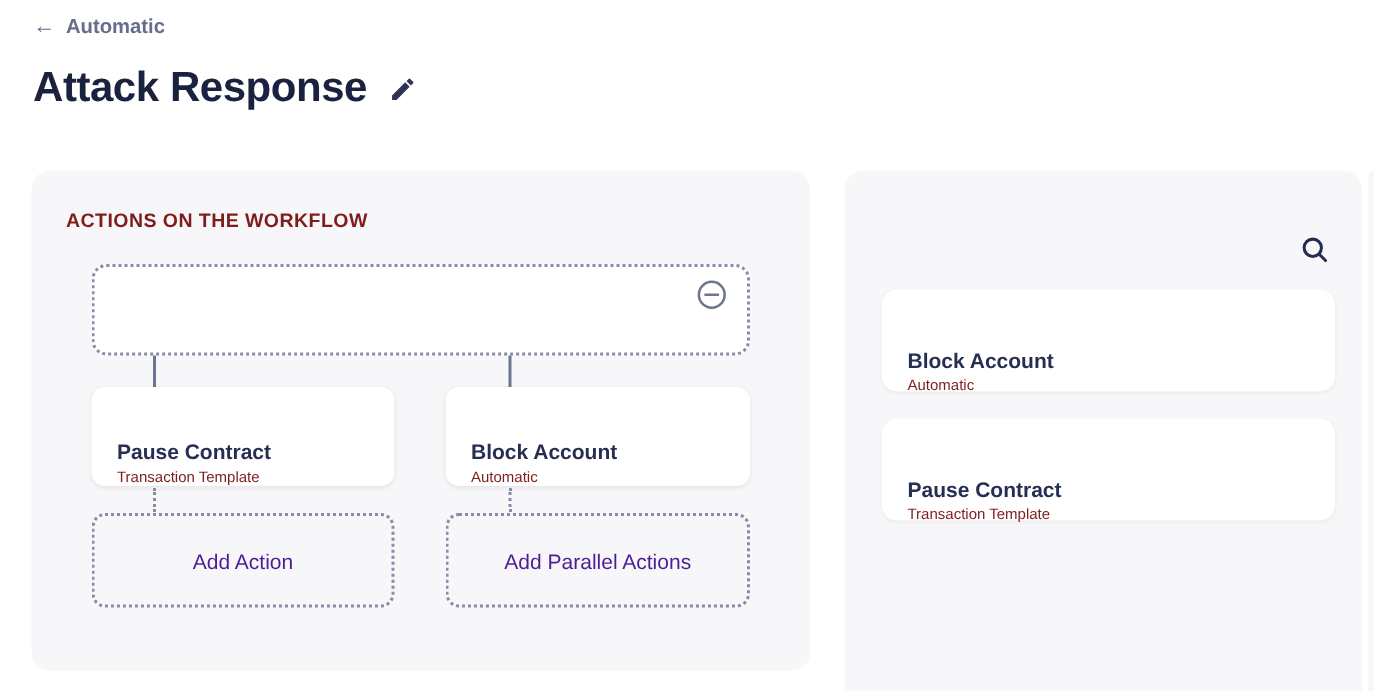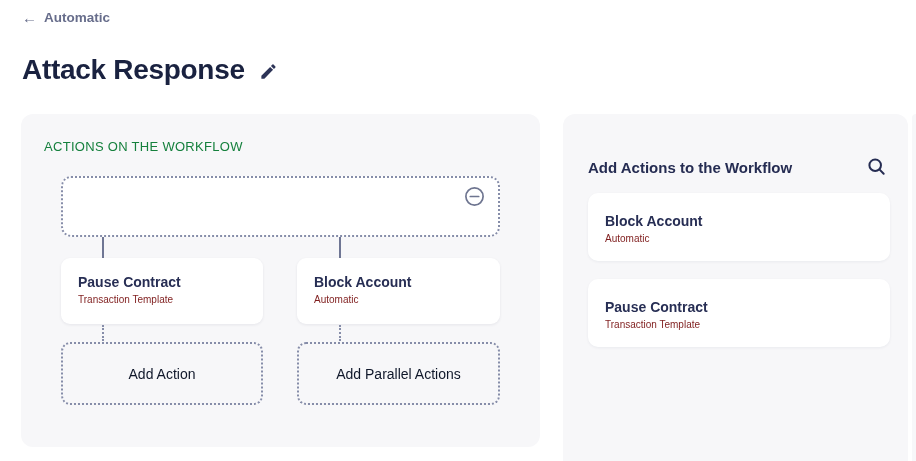--- a/index.html
+++ b/index.html
@@ -22,21 +22,21 @@
     color: #676d8b;
     font-size: 13.5px;
     font-weight: 700;
     cursor: pointer;
     text-decoration: none;
   }
   .back-arrow { font-size: 15px; line-height: 1; font-weight: 400; }
 
   .title-row {
     position: absolute;
-    left: 22px; top: 54px;
+    left: 22px; top: 42px;
     display: flex; align-items: center; gap: 14px;
   }
   .page-title {
     font-size: 28px;
     font-weight: 800;
     letter-spacing: -0.3px;
     color: #1a2240;
   }
   .edit-icon { cursor: pointer; display: inline-flex; margin-top: 3px; }
 
@@ -45,23 +45,23 @@
     position: absolute;
     left: 21px; top: 114px;
     width: 519px; height: 333px;
     background: #f7f7f9;
     border-radius: 12px;
   }
   .section-label {
     position: absolute;
     left: 23px; top: 25px;
     font-size: 13px;
-    font-weight: 400;
+    font-weight: 700;
     letter-spacing: 0.3px;
-    color: #15803d;
+    color: #7f1d1d;
   }
   .root-box {
     position: absolute;
     left: 40px; top: 62px;
     width: 439px; height: 61px;
     background: #ffffff;
     border: 2px dotted #868da9;
     border-radius: 10px;
     cursor: pointer;
   }
@@ -87,32 +87,32 @@
     top: 144px;
     height: 66px;
     background: #ffffff;
     border-radius: 9px;
     box-shadow: 0 1px 3px rgba(23, 28, 63, 0.08);
     padding: 16px 16px 0 17px;
     cursor: pointer;
   }
   .node-card.pos1 { left: 40px;  width: 202px; }
   .node-card.pos2 { left: 276px; width: 203px; }
-  .node-title { font-size: 14px; font-weight: 700; color: #272e54; margin-bottom: 4px; }
+  .node-title { font-size: 14px; font-weight: 700; color: #272e54; margin-bottom: 4px; margin-top: 19px; }
   .node-sub   { font-size: 10px; color: #7f1d1d; }
 
   .add-box {
     position: absolute;
     top: 228px;
     height: 63px;
     border: 2px dotted #868da9;
     border-radius: 9px;
     display: flex; align-items: center; justify-content: center;
     font-size: 14px;
-    color: #0f172a;
+    color: #4c1d95;
     cursor: pointer;
     background: transparent;
     text-align: right;
   }
   .add-box.pos1 { left: 40px;  width: 202px; }
   .add-box.pos2 { left: 276px; width: 203px; }
 
   
   .right-panel {
     position: absolute;
@@ -205,21 +205,20 @@
     <div class="add-box pos1">
       <span>Add Action</span>
     </div>
 
     <div class="add-box pos2">
       <span>Add Parallel Actions</span>
     </div>
   </section>
 
   <aside class="right-panel">
-    <h2 class="right-title">Add Actions to the Workflow</h2>
 
     <span class="search-icon">
       <svg width="21" height="21" viewBox="0 0 24 24" fill="none" stroke="#252c52" stroke-width="2.3" stroke-linecap="round" aria-hidden="true">
         <circle cx="10.5" cy="10.5" r="6.6"></circle>
         <line x1="15.6" y1="15.6" x2="20.2" y2="20.2"></line>
       </svg>
     </span>
 
     <div class="action-card pos1">
       <div class="node-title">Block Account</div>

